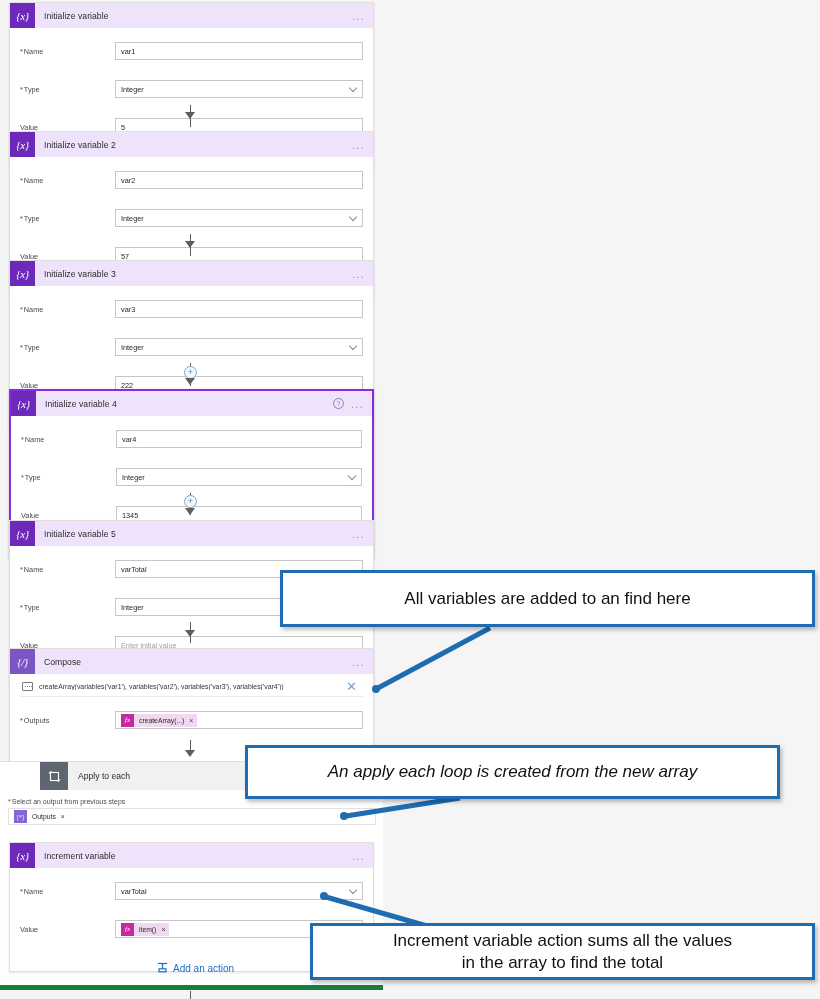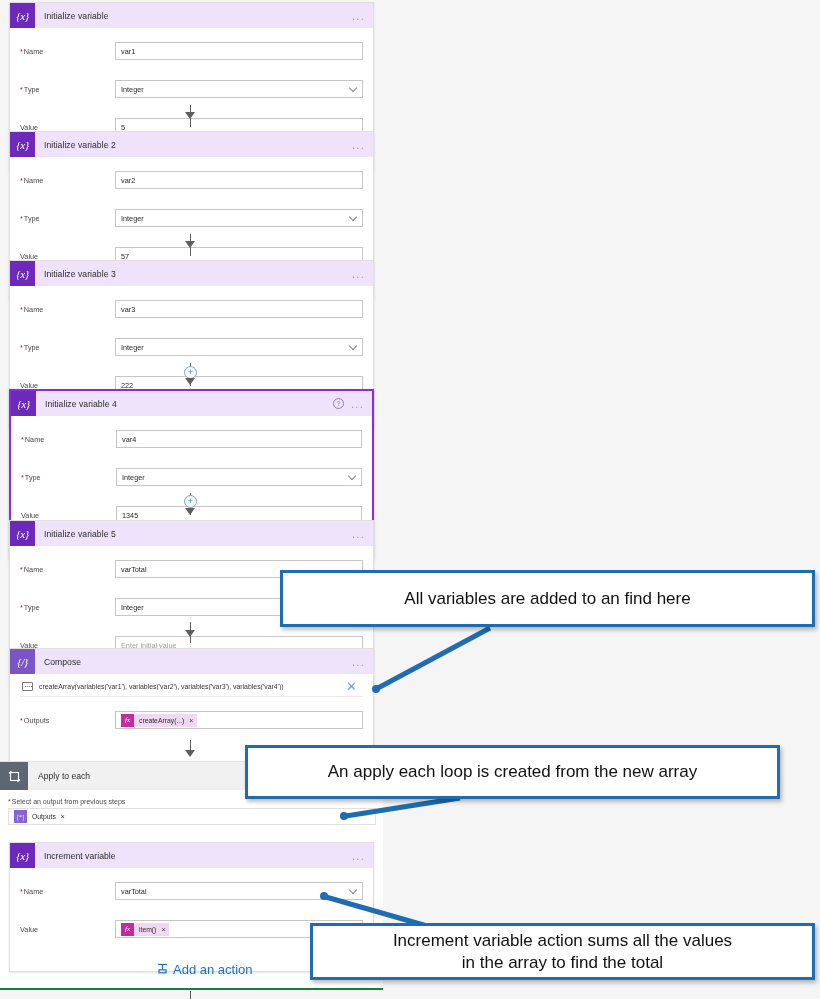--- a/index.html
+++ b/index.html
@@ -205,21 +205,22 @@
   }
 
   
   #apply-to-each-scope {
     position: absolute;
     left: 0; top: 761px;
     width: 383px;
     height: 229px;
     background: #ffffff;
     border-top: 1px solid #e1dfdd;
-    border-bottom: 2px solid #15803d;
+    border-bottom: 5px solid #15803d;
+    padding-left: 40px;
   }
   #ate-header {
     height: 28px;
     background: #f1f1f1;
     display: flex;
     align-items: center;
   }
   #ate-icon {
     width: 28px; height: 28px; flex: 0 0 28px;
     background: #5d6671;
@@ -241,41 +242,41 @@
     border: 1px solid #e3e1df;
     background: #fff;
     display: flex; align-items: center;
     padding-left: 5px;
   }
   #add-an-action {
     position: absolute;
     left: 157px; top: 200px;
     display: flex; align-items: center;
     color: #1b6ec2;
-    font-size: 13px;
+    font-size: 10px;
   }
   #add-action-icon { margin-right: 5px; }
 
   
   .callout {
     position: absolute;
     background: #ffffff;
     border: 3px solid #1f6cb0;
     display: flex;
     align-items: center;
     justify-content: center;
     text-align: center;
     font-size: 17px;
     color: #111111;
     box-shadow: 2px 3px 4px rgba(0,0,0,.25);
     line-height: 1.28;
     padding: 0 8px;
   }
   #callout-1 { left: 280px; top: 570px; width: 535px; height: 57px; }
-  #callout-2 { left: 245px; top: 745px; width: 535px; height: 54px; }
+  #callout-2 { left: 245px; top: 745px; width: 535px; height: 54px; font-style: italic; }
   #callout-3 { left: 310px; top: 923px; width: 505px; height: 57px; }
 
   .leader { position: absolute; pointer-events: none; }
   .leader line { stroke: #1f6cb0; stroke-width: 5; }
   .leader circle { fill: #1f6cb0; }
 </style>
 </head>
 <body>
 
 <div id="flow-canvas">

